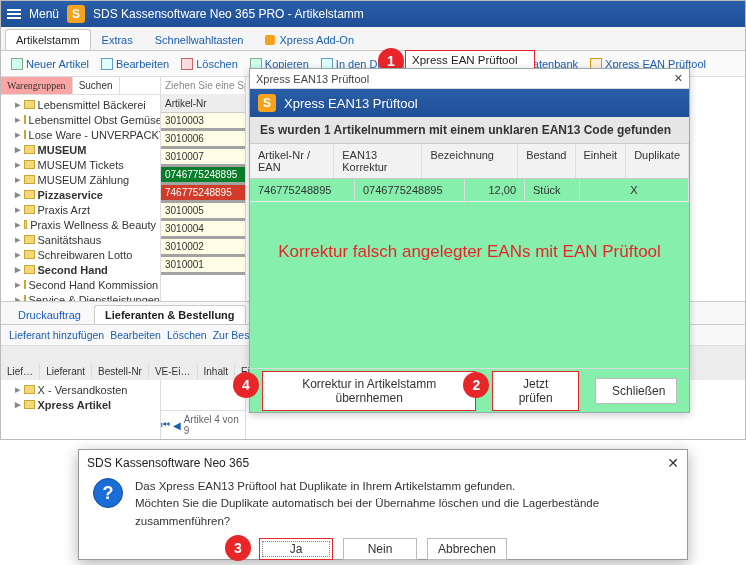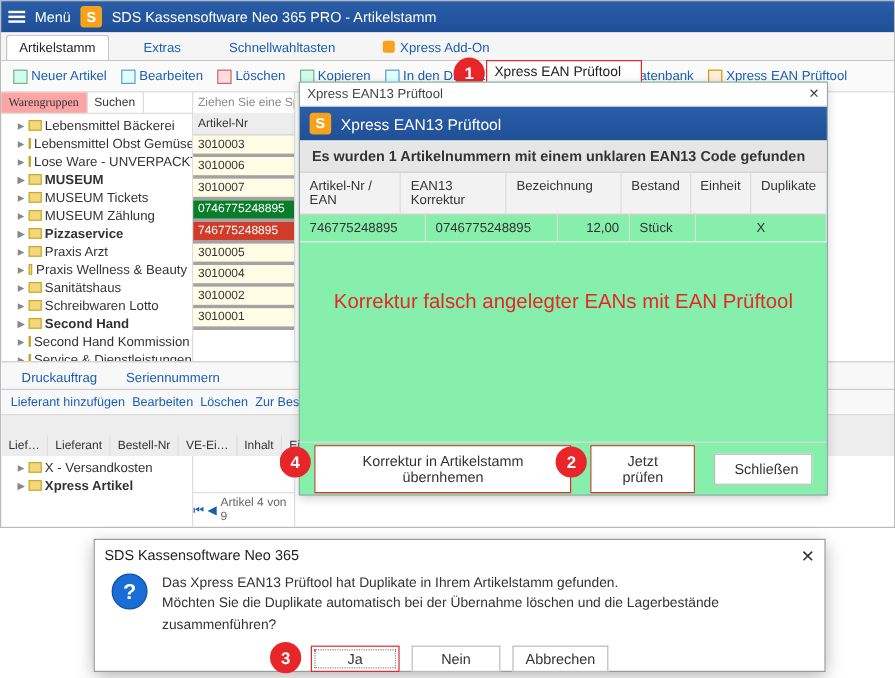--- a/index.html
+++ b/index.html
@@ -5,21 +5,21 @@
   * { box-sizing: border-box; font-family: "Segoe UI", Arial, sans-serif; }
   body { margin: 0; background: #fff; width: 746px; height: 565px; position: relative; font-size: 11px; color: #333; }
   
   
   .main-window { position: absolute; left: 0; top: 0; width: 746px; height: 440px; border: 1px solid #bbb; background: #fff; }
   .titlebar { height: 26px; background: linear-gradient(#2a5ea8,#1f4f97); color: #fff; display: flex; align-items: center; padding: 0 6px; gap: 8px; font-size: 12px; }
   .hamburger { width:14px; display:flex; flex-direction:column; gap:2px;}
   .hamburger span{height:2px;background:#fff;}
   .logo-s { width:18px;height:18px;border-radius:3px;background:#f6a21b;display:flex;align-items:center;justify-content:center;color:#fff;font-weight:bold;font-size:12px;}
   
-  .tabstrip { height: 24px; display: flex; align-items: flex-end; border-bottom: 1px solid #c7c7c7; background:#f5f5f5; padding-left:4px; gap:18px;}
+  .tabstrip { height: 24px; display: flex; align-items: flex-end; border-bottom: 1px solid #c7c7c7; background:#f5f5f5; padding-left:4px; gap:0;}
   .tab { padding: 4px 10px; border:1px solid transparent; border-bottom:none; border-radius:3px 3px 0 0; color:#1a5db4; cursor:default;}
   .tab.active { background:#fff; border-color:#c7c7c7; color:#222;}
   .tab.plugin::before{content:"";display:inline-block;width:10px;height:10px;background:#f6a21b;border-radius:2px;margin-right:4px;vertical-align:-1px;}
   
   .toolbar { height: 26px; display:flex; align-items:center; gap:4px; padding:0 6px; border-bottom:1px solid #ddd; background:#fafafa; flex-wrap:nowrap;}
   .tbitem { display:flex; align-items:center; gap:3px; padding:2px 4px; color:#1a5db4; white-space:nowrap;}
   .tbicon{width:12px;height:12px;border:1px solid #8a8;background:#cfe;}
   .tbicon.red{border-color:#c66;background:#fdd;}
   .tbicon.blue{border-color:#69c;background:#dff;}
   .tbicon.orange{border-color:#d90;background:#fed;}
@@ -264,20 +264,21 @@
         <span class="arrow">⏮</span>
         <span class="arrow">◀</span>
         <span>Artikel 4 von 9</span>
       </div>
     </div>
   </div>
 
   <div class="bottom-tabs">
     <div class="btabs">
       <div class="btab">Druckauftrag</div>
+      <div class="btab active">Lieferanten &amp; Bestellung</div>
       <div class="btab">Seriennummern</div>
     </div>
     <div class="btoolbar">
       <span>Lieferant hinzufügen</span>
       <span>Bearbeiten</span>
       <span>Löschen</span>
       <span>Zur Bestellung</span>
     </div>
     <div class="bheads">
       <div>Lief…</div>

